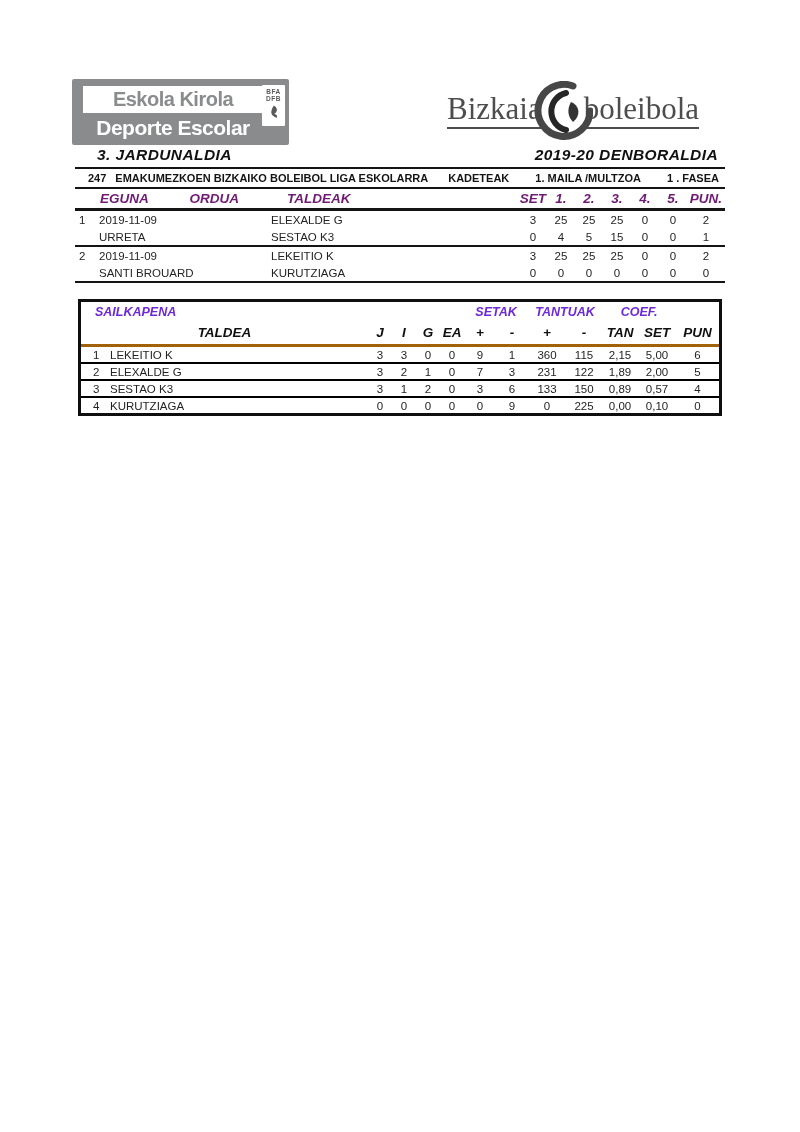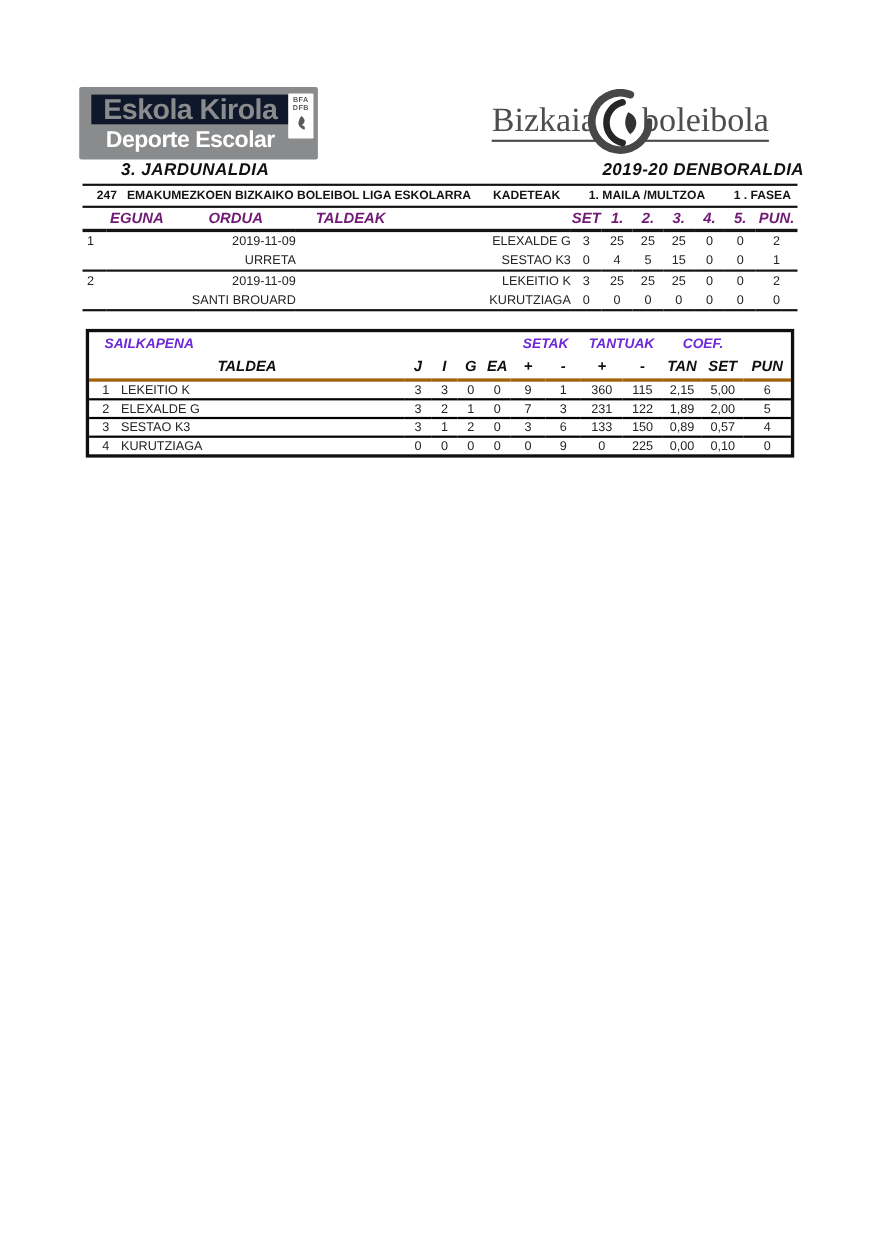--- a/index.html
+++ b/index.html
@@ -5,38 +5,38 @@
   html,body{margin:0;padding:0;}
   body{
     width:800px;height:1132px;background:#ffffff;position:relative;
     font-family:"Liberation Sans", sans-serif;color:#1d1d1d;
     -webkit-font-smoothing:antialiased;
   }
   .abs{position:absolute;}
 
   
   .logo-left{left:72px;top:79px;width:217px;height:66px;background:#8a8b8d;border-radius:2px;}
-  .lk-top{position:absolute;left:11px;top:7px;width:180px;height:27px;background:#0f172a;
-          color:#8a8b8d;font-weight:bold;font-size:26px;line-height:27px;text-align:center;
+  .lk-top{position:absolute;left:11px;top:7px;width:180px;height:27px;background:#ffffff;
+          color:#8a8b8d;font-weight:bold;font-size:20px;line-height:27px;text-align:center;
           letter-spacing:-0.5px;}
   .lk-bottom{position:absolute;left:8px;top:36px;width:186px;color:#ffffff;font-weight:bold;
           font-size:21px;line-height:26px;text-align:center;letter-spacing:-0.5px;}
   .lk-emblem{position:absolute;right:4px;top:6px;width:23px;height:41px;background:#ffffff;
           border-radius:1px;text-align:center;padding-top:3px;box-sizing:border-box;}
   .emb-line{font-size:6.5px;font-weight:bold;color:#5a5a5a;line-height:7px;letter-spacing:0.5px;}
   .emb-leaf{margin-top:2px;}
 
   
   .logo-right{left:447px;top:80px;display:flex;align-items:center;height:62px;}
   .biz-word{font-family:"Liberation Serif", serif;font-size:31px;color:#4d4d4d;
             border-bottom:2px solid #4d4d4d;padding-bottom:1px;line-height:1.05;}
   .ball{margin:0 -9px;position:relative;top:0px;z-index:2;}
 
   
-  .title-row{left:85px;top:146px;width:650px;display:flex;justify-content:space-between;
+  .title-row{left:72px;top:146px;width:650px;display:flex;justify-content:space-between;
              font-weight:bold;font-style:italic;font-size:15.5px;color:#111;letter-spacing:0.4px;}
   .title-row .round{margin-left:25px;}
   .title-row .season{margin-right:4px;text-align:center;}
 
   
   .comp-bar{left:75px;top:167px;width:650px;height:22px;box-sizing:border-box;
             border-top:2px solid #141414;border-bottom:2px solid #141414;
             display:flex;align-items:center;font-weight:bold;font-size:11px;color:#141414;}
   .comp-bar .code{margin-left:13px;}
   .comp-bar .league{margin-left:9px;}
@@ -48,21 +48,21 @@
   table{border-collapse:collapse;table-layout:fixed;}
   td{padding:0;vertical-align:middle;overflow:hidden;white-space:nowrap;}
   .results{left:75px;top:189px;}
   .results table{width:650px;}
   .res-head td{height:19px;font-style:italic;font-weight:bold;font-size:13.5px;color:#701a75;
                border-bottom:3px solid #141414;}
   .res-head .dd{display:flex;justify-content:space-between;padding:0 30px 0 3px;}
   .res-head .tal{text-align:left;padding-left:18px;}
   .rrow td{height:17px;font-size:11.5px;color:#242424;}
   .c{text-align:center;}
-  .lft{text-align:right;padding-left:2px;}
+  .lft{text-align:left;padding-left:2px;}
   .num{text-align:left;padding-left:4px;}
   .match-end td{border-bottom:2px solid #141414;}
 
   
   .standings-box{left:78px;top:299px;width:644px;border:3px solid #0f0f0f;box-sizing:border-box;}
   .standings-box table{width:638px;}
   .st-g td{height:19px;font-style:italic;font-weight:bold;font-size:12.5px;color:#6d28d9;}
   .st-title{padding-left:14px;font-size:13.5px;}
   .st-h td{height:23px;font-style:italic;font-weight:bold;font-size:13.5px;color:#101010;
            border-bottom:3px solid #a16207;}

